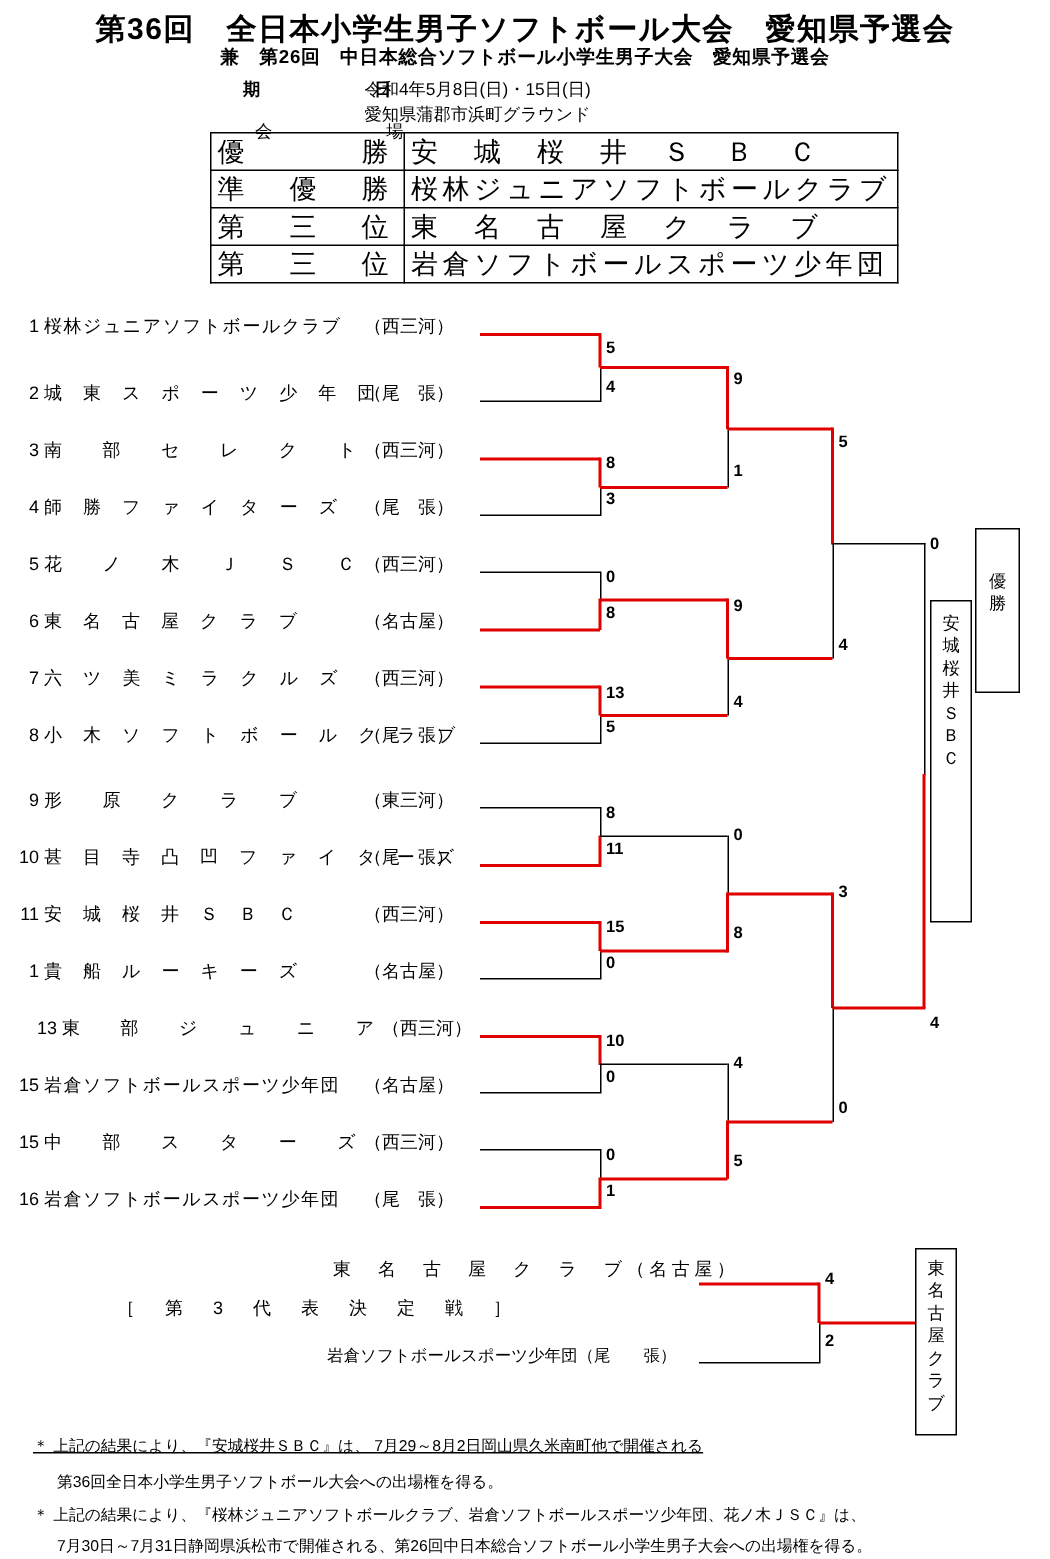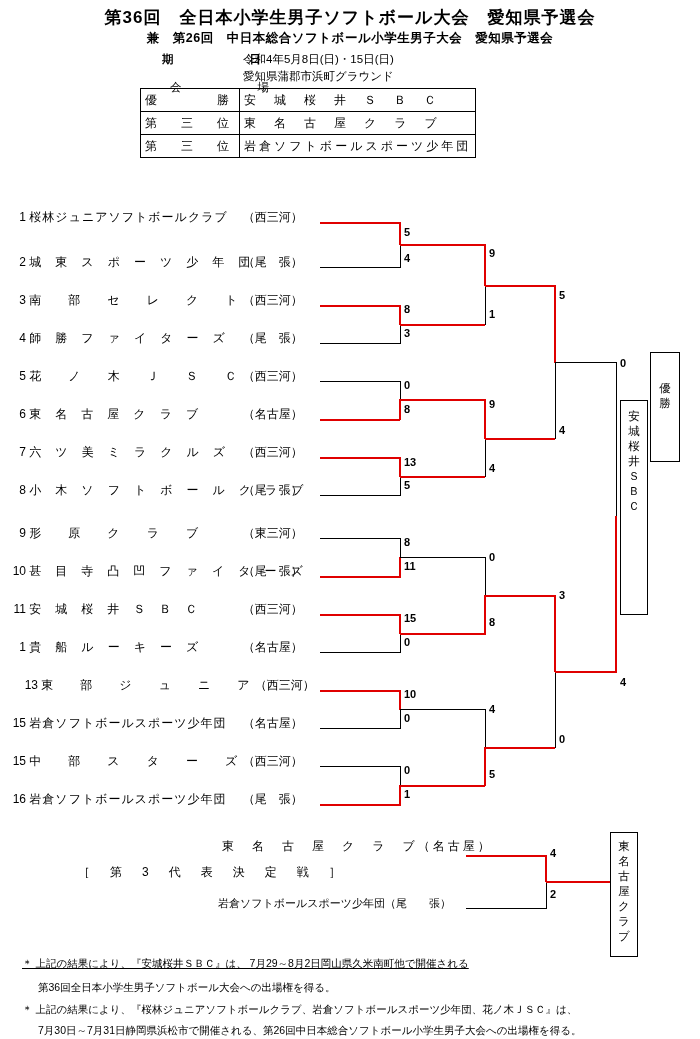--- a/index.html
+++ b/index.html
@@ -5,32 +5,32 @@
   html,body{margin:0;padding:0;}
   body{
     width:700px;height:1039px;background:#fff;
     font-family:"Liberation Sans","DejaVu Sans",sans-serif;
     color:#000;position:relative;overflow:hidden;
   }
   .abs{position:absolute;}
   
   #title{
     top:6px;left:0;width:700px;text-align:center;
-    font-size:17px;font-weight:bold;letter-spacing:1px;
+    font-size:20px;font-weight:bold;letter-spacing:1px;
   }
   #subtitle{
     top:30px;left:0;width:700px;text-align:center;
     font-size:12.5px;font-weight:bold;letter-spacing:0.5px;
   }
   .infoLabel{font-size:11.5px;letter-spacing:6px;}
   .infoVal{font-size:11.5px;}
   
   #resultTable{top:88px;left:140px;border-collapse:collapse;}
   #resultTable td{
-    border:1px solid #000;height:22px;font-size:12px;
+    border:1px solid #000;height:22px;font-size:18px;
     padding:0 4px;white-space:nowrap;
   }
   #resultTable td.rk{width:88px;letter-spacing:6px;text-align:justify;text-align-last:justify;}
   #resultTable td.tm{width:218px;letter-spacing:3px;}
   
   .teamrow{font-size:12px;white-space:nowrap;}
   .tno{display:inline-block;width:20px;text-align:right;}
   .tname{display:inline-block;width:210px;letter-spacing:1px;}
   .treg{display:inline-block;}
   
@@ -57,20 +57,24 @@
 <div class="abs infoLabel" style="top:52px;left:162px;font-weight:bold;">期　　　　日</div>
 <div class="abs infoVal" style="top:52px;left:243px;">令和4年5月8日(日)・15日(日)</div>
 <div class="abs infoLabel" style="top:69px;left:170px;margin-top:11px;">会　　　　場</div>
 <div class="abs infoVal" style="top:69px;left:243px;">愛知県蒲郡市浜町グラウンド</div>
 
 <table class="abs" id="resultTable">
   <tbody>
       <tr>
     <td class="rk">優　勝</td>
     <td class="tm">安　城　桜　井　Ｓ　Ｂ　Ｃ</td>
+  </tr>
+  <tr>
+    <td class="rk">準　優　勝</td>
+    <td class="tm">桜林ジュニアソフトボールクラブ</td>
   </tr>
   <tr>
     <td class="rk">第　三　位</td>
     <td class="tm">東　名　古　屋　ク　ラ　ブ</td>
   </tr>
   <tr>
     <td class="rk">第　三　位</td>
     <td class="tm">岩倉ソフトボールスポーツ少年団</td>
   </tr>
 </tbody>

